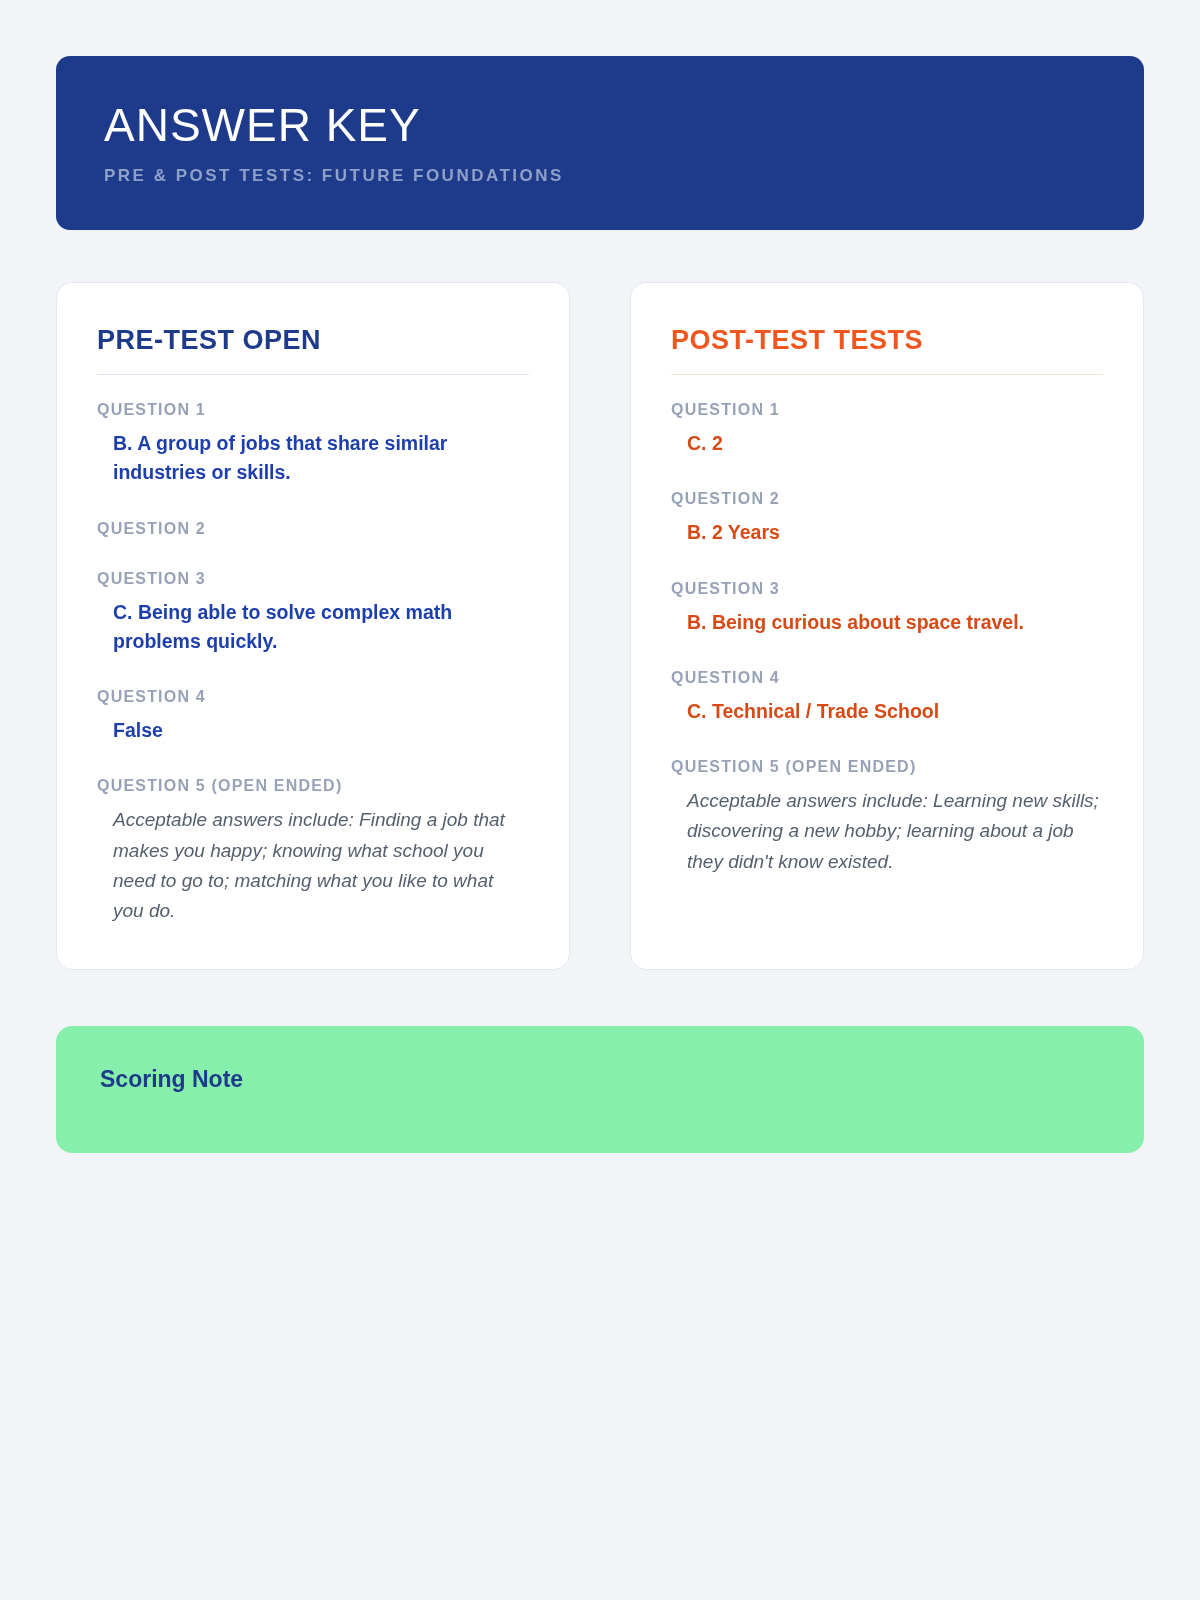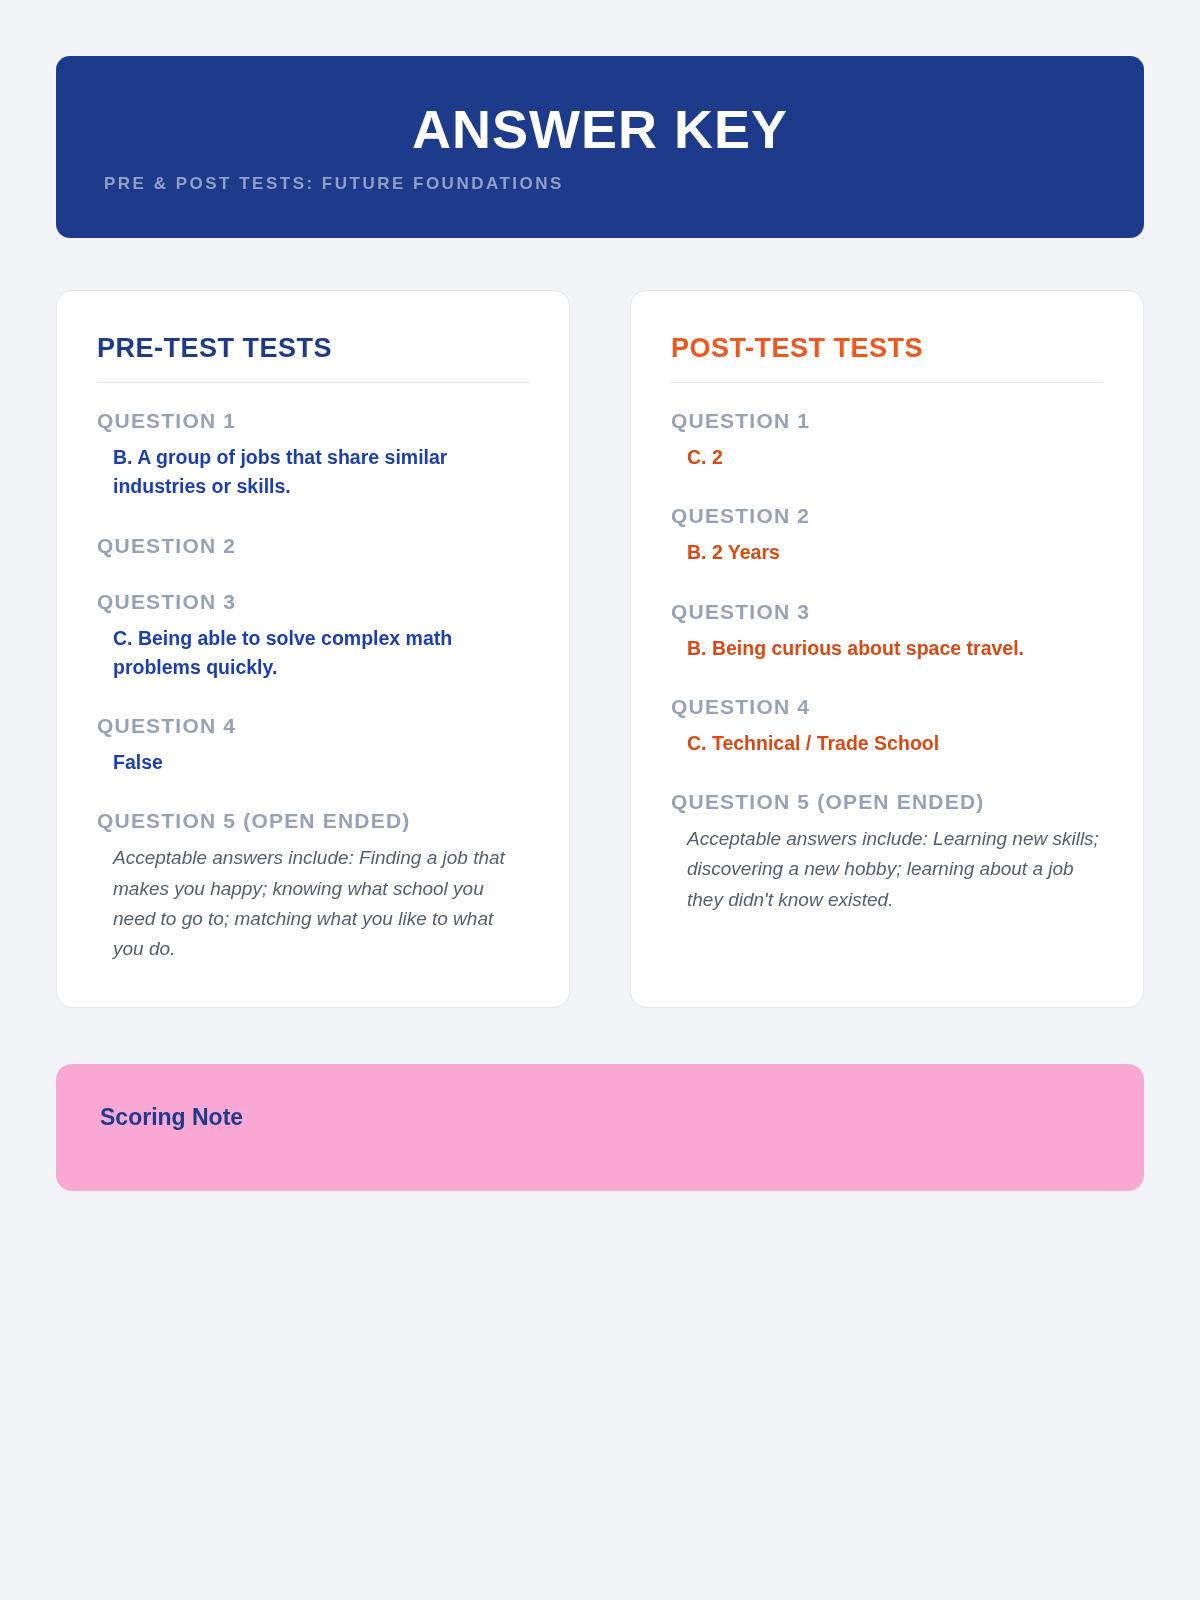--- a/index.html
+++ b/index.html
@@ -15,24 +15,23 @@
   }
   
   .header {
     background: #1e3a8a;
     border-radius: 14px;
     padding: 42px 48px 44px 48px;
     margin-bottom: 52px;
   }
   .header h1 {
     color: #ffffff;
-    font-size: 54px;
-    font-weight: 700;
+    font-size: 46px;
+    font-weight: 400;
     letter-spacing: 1px;
-    text-align: center;
   }
   .header .subtitle {
     margin-top: 14px;
     color: #8fa0c9;
     font-size: 17px;
     font-weight: 700;
     letter-spacing: 2.5px;
   }
   
   .cards {
@@ -57,21 +56,21 @@
   .card .divider {
     height: 1px;
     margin: 18px 0 26px 0;
   }
   .card.pre .divider { background: #dde6f2; }
   .card.post .divider { background: #f6e4d6; }
   .q-item { margin-bottom: 32px; }
   .q-item:last-child { margin-bottom: 0; }
   .q-label {
     color: #98a2b6;
-    font-size: 21px;
+    font-size: 16px;
     font-weight: 700;
     letter-spacing: 1.2px;
     margin-bottom: 10px;
   }
   .q-answer {
     font-size: 19.5px;
     font-weight: 700;
     line-height: 1.5;
     margin-left: 16px;
   }
@@ -81,21 +80,21 @@
     font-weight: 400;
     font-style: italic;
     color: #55606f !important;
     font-size: 19px;
     line-height: 1.6;
   }
   .card.pre .q-answer.open, .card.post .q-answer.open { color: #55606f; font-style: italic; }
   
   .note {
     margin-top: 56px;
-    background: #f9a8d4;
+    background: #86efac;
     border-radius: 16px;
     padding: 40px 44px;
   }
   .note h3 {
     color: #1e3a8a;
     font-size: 23px;
     font-weight: 700;
     margin-bottom: 20px;
   }
   .note p {
@@ -110,21 +109,21 @@
 <div class="page">
 
   <header class="header">
     <h1>ANSWER KEY</h1>
     <div class="subtitle">PRE &amp; POST TESTS: FUTURE FOUNDATIONS</div>
   </header>
 
   <div class="cards">
 
     <section class="card pre">
-      <h2>PRE-TEST TESTS</h2>
+      <h2>PRE-TEST OPEN</h2>
       <div class="divider"></div>
       <div class="qlist">
           <div class="q-item">
             <div class="q-label">QUESTION 1</div>
             <div class="q-answer">B. A group of jobs that share similar industries or skills.</div>
           </div>
           <div class="q-item">
             <div class="q-label">QUESTION 2</div>
           </div>
           <div class="q-item">

